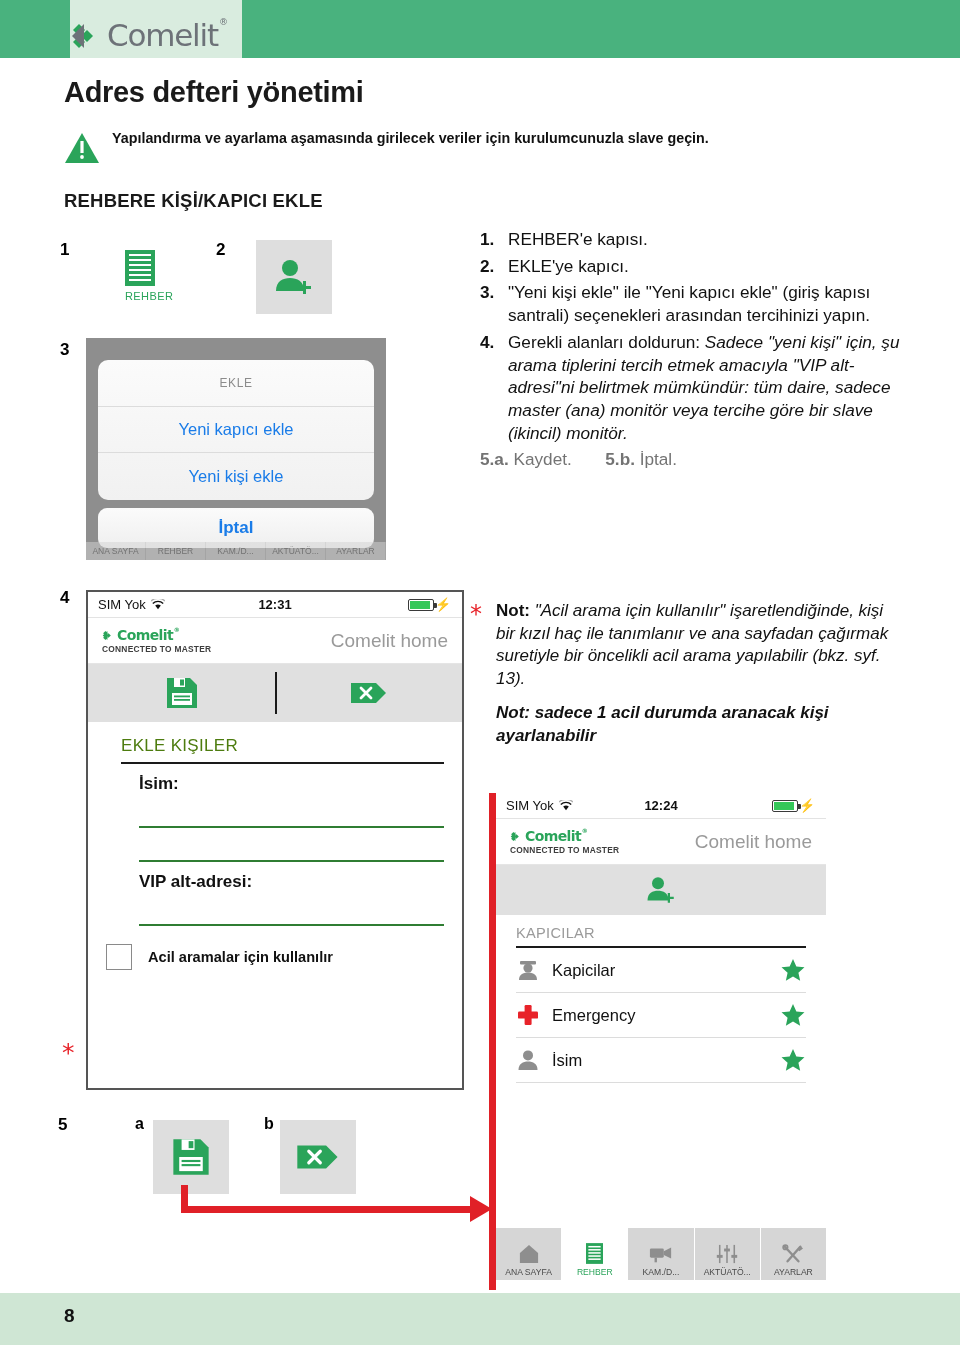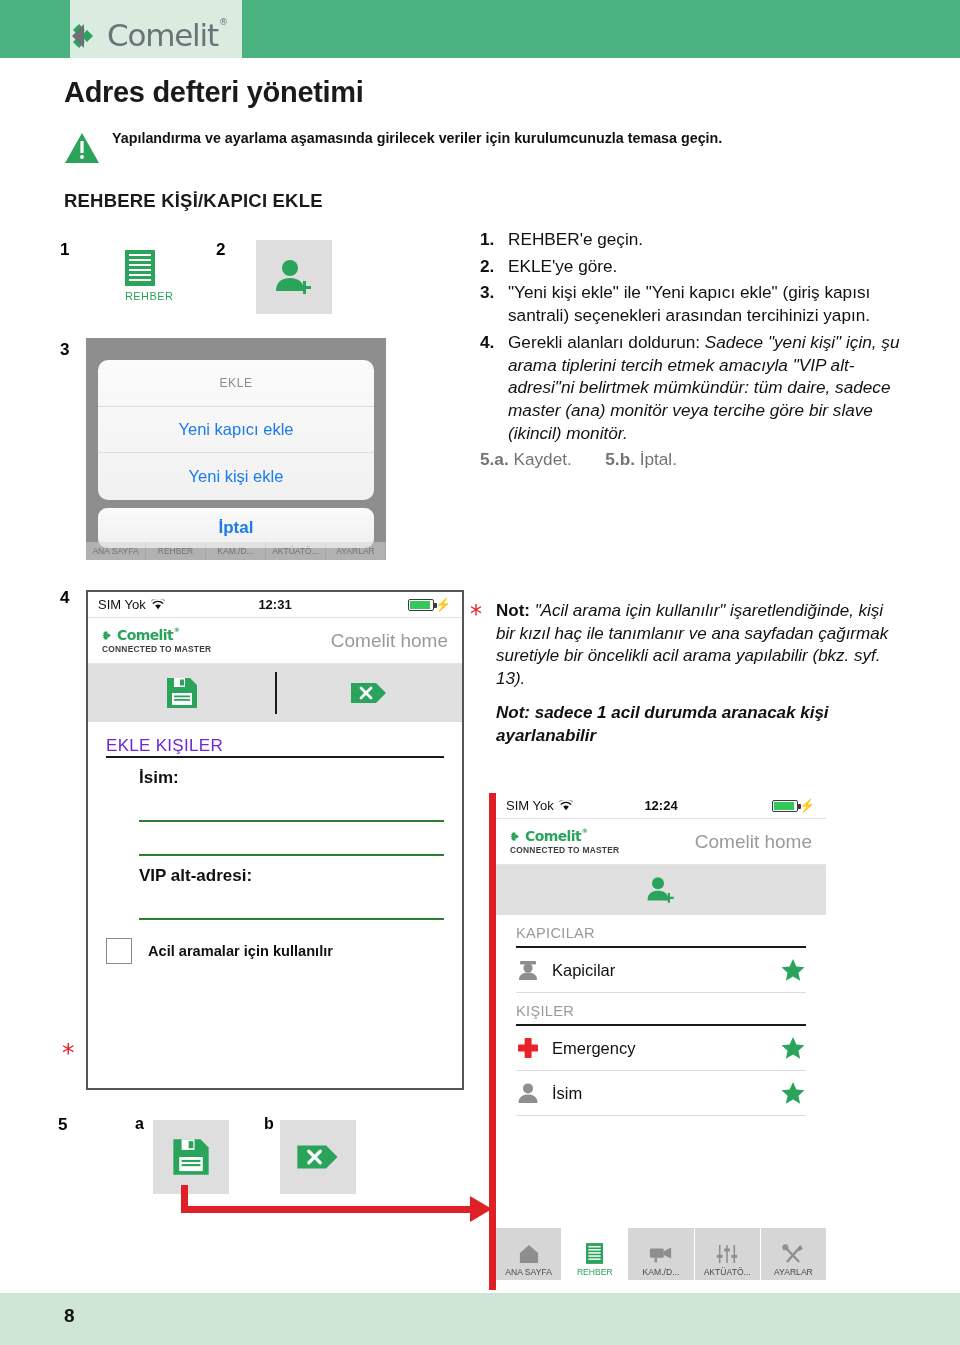--- a/index.html
+++ b/index.html
@@ -204,22 +204,22 @@
     height: 58px; background:#e0e0e0; display:flex; align-items:center;
     position: relative;
   }
   .tb-half { flex:1; display:flex; align-items:center; justify-content:center; }
   .tb-div {
     position:absolute; left:50%; top:8px; bottom:8px; width:2px; background:#1a1a1a;
   }
 
   .form-area { padding: 14px 18px 0 18px; }
   .form-head {
-    font-size: 17px; color:#6d28d9; 
-    border-bottom: 2.5px solid #1a1a1a; letter-spacing:.3px;
+    font-size: 17px; color:#4d7c0f; padding-bottom: 6px;
+    border-bottom: 2.5px solid #1a1a1a; letter-spacing:.3px;margin-left:15px;
   }
   .field { margin-top: 10px; margin-left: 33px; }
   .field-label { font-size: 17px; font-weight: bold; color:#111; }
   .field-line {
     margin-top: 32px; border-bottom: 2.5px solid #2f7d32;
   }
   .chk-row {
     margin-top: 18px; display:flex; align-items:center; gap: 16px;
   }
   .chk-box {
@@ -316,21 +316,21 @@
   </div>
 
   <div class="page-title">Adres defteri yönetimi</div>
 
   <div class="warn-row">
     <svg class="warn-tri" width="36" height="32" viewBox="0 0 36 32">
       <polygon points="18,1 35,31 1,31" fill="#2aa45a"></polygon>
       <rect x="16.4" y="9" width="3.2" height="12" fill="#fff"></rect>
       <circle cx="18" cy="25" r="1.9" fill="#fff"></circle>
     </svg>
-    <div class="warn-text">Yapılandırma ve ayarlama aşamasında girilecek veriler için kurulumcunuzla temasa geçin.</div>
+    <div class="warn-text">Yapılandırma ve ayarlama aşamasında girilecek veriler için kurulumcunuzla slave geçin.</div>
   </div>
 
   <div class="section-title">REHBERE KİŞİ/KAPICI EKLE</div>
 
   <div class="stepnum" style="left:60px; top:240px;">1</div>
   <div class="stepnum" style="left:216px; top:240px;">2</div>
   <div class="stepnum" style="left:60px; top:340px;">3</div>
   <div class="stepnum" style="left:60px; top:588px;">4</div>
   <div class="stepnum" style="left:58px; top:1115px;">5</div>
   <div class="sublabel" style="left:135px; top:1115px;">a</div>
@@ -369,25 +369,25 @@
       <div>REHBER</div>
       <div>KAM./D...</div>
       <div>AKTÜATÖ...</div>
       <div>AYARLAR</div>
     </div>
   </div>
 
   <ul class="instr">
     <li>
       <span class="num">1.</span>
-      <span>REHBER'e geçin.</span>
+      <span>REHBER'e kapısı.</span>
     </li>
     <li>
       <span class="num">2.</span>
-      <span>EKLE'ye göre.</span>
+      <span>EKLE'ye kapıcı.</span>
     </li>
     <li>
       <span class="num">3.</span>
       <span>"Yeni kişi ekle" ile "Yeni kapıcı ekle" (giriş kapısı santrali) seçenekleri arasından tercihinizi yapın.</span>
     </li>
     <li class="it4">
       <span class="num">4.</span>
       <span>Gerekli alanları doldurun: </span><span class="ital">Sadece "yeni kişi" için, şu arama tiplerini tercih etmek amacıyla "VIP alt-adresi"ni belirtmek mümkündür: tüm daire, sadece master (ana) monitör veya tercihe göre bir slave (ikincil) monitör.</span>
     </li>
     <li class="fiveline">
@@ -561,21 +561,20 @@
           <rect x="4" y="3" width="16" height="3.4" rx="1" fill="#8e8e8e"></rect>
           <circle cx="12" cy="10" r="4.6" fill="#8e8e8e"></circle>
           <path d="M3 22 C3 16.5 7 14.5 12 14.5 C17 14.5 21 16.5 21 22 Z" fill="#8e8e8e"></path>
         </svg>
         <span class="list-name">Kapicilar</span>
         <svg class="list-star" width="26" height="26" viewBox="0 0 24 24">
           <polygon points="12,1.8 15.1,8.8 22.6,9.5 17,14.6 18.6,22 12,18.1 5.4,22 7,14.6 1.4,9.5 8.9,8.8" fill="#2aa45a"></polygon>
         </svg>
       </div>
 
-      <div class="list-sec">KIŞILER</div>
       <div class="list-row">
         <svg width="24" height="24" viewBox="0 0 24 24">
           <rect x="8.6" y="2" width="7" height="20" rx="1.2" fill="#e8232a"></rect>
           <rect x="2" y="8.6" width="20" height="7" rx="1.2" fill="#e8232a"></rect>
         </svg>
         <span class="list-name">Emergency</span>
         <svg class="list-star" width="26" height="26" viewBox="0 0 24 24">
           <polygon points="12,1.8 15.1,8.8 22.6,9.5 17,14.6 18.6,22 12,18.1 5.4,22 7,14.6 1.4,9.5 8.9,8.8" fill="#2aa45a"></polygon>
         </svg>
       </div>

